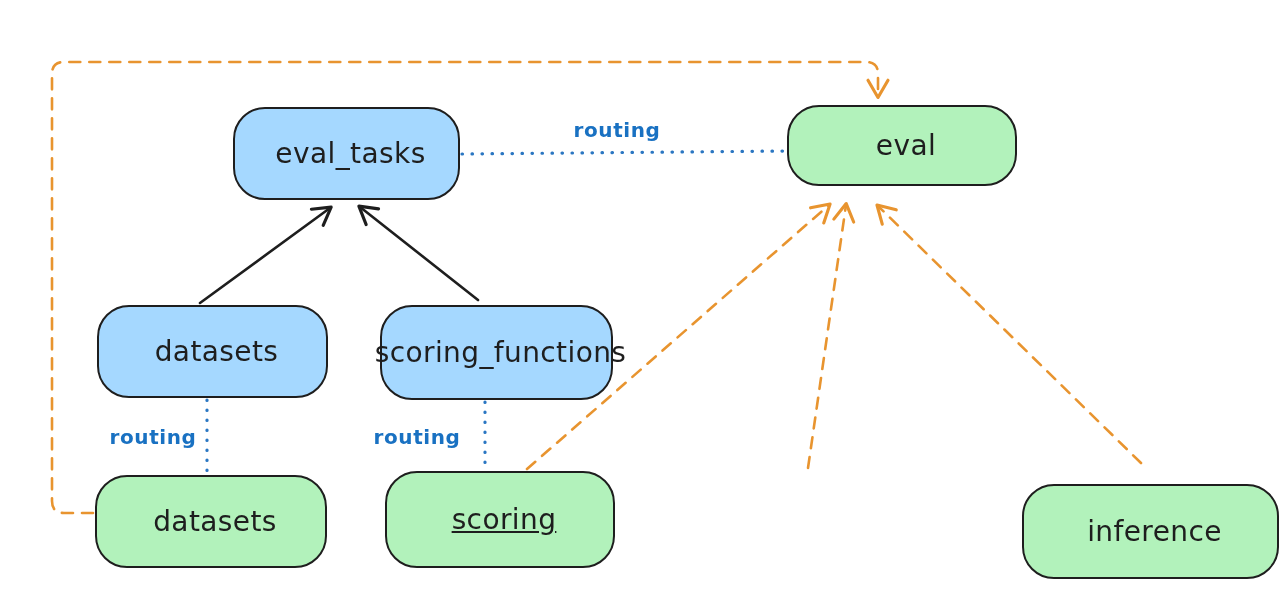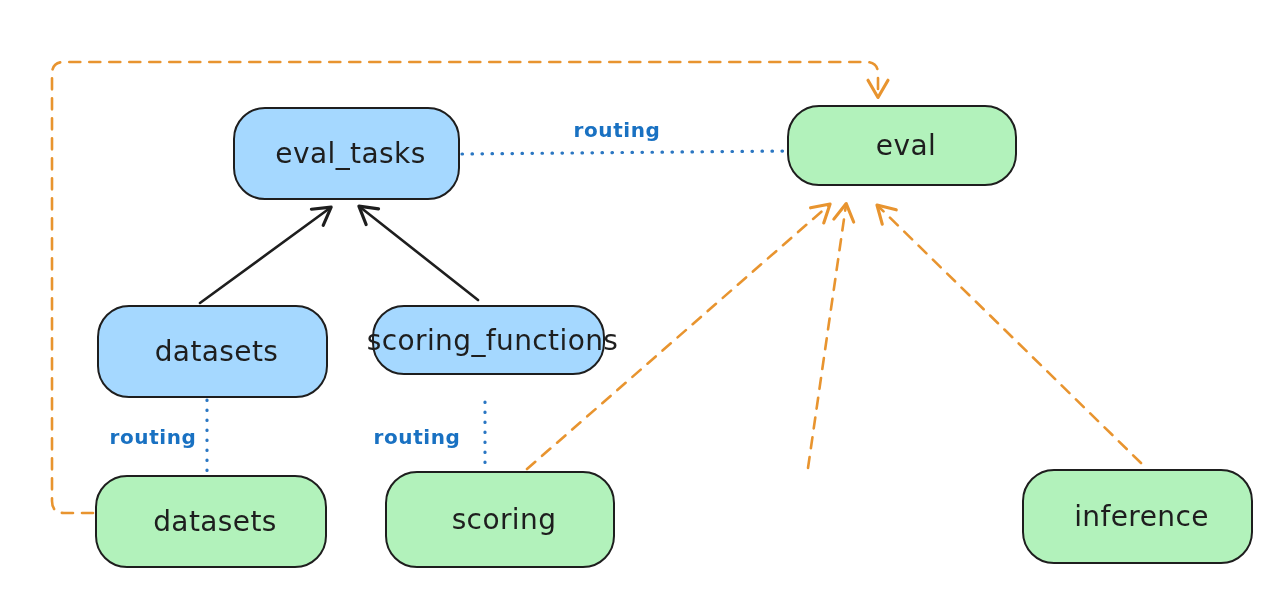--- a/index.html
+++ b/index.html
@@ -87,34 +87,34 @@
   </div>
 
   <div class="node green" style="left:787px; top:105px; width:230px; height:81px;">
     <span>eval</span>
   </div>
 
   <div class="node blue" style="left:97px; top:305px; width:231px; height:93px;">
     <span>datasets</span>
   </div>
 
-  <div class="node blue" style="left:372px; top:305px; width:233px; height:70px;border-radius:32px;">
+  <div class="node blue" style="left:380px; top:305px; width:233px; height:95px;border-radius:32px;">
     <span>scoring_functions</span>
   </div>
 
   <div class="node green" style="left:95px; top:475px; width:232px; height:93px;">
     <span>datasets</span>
   </div>
 
-  <div class="node green" style="left:385px; top:471px; width:230px; height:97px;">
+  <div class="node green" style="left:385px; top:471px; width:230px; height:97px;text-decoration:underline;">
     <span>scoring</span>
   </div>
 
 
-  <div class="node green" style="left:1022px; top:469px; width:231px; height:95px;">
+  <div class="node green" style="left:1022px; top:484px; width:257px; height:95px;">
     <span>inference</span>
   </div>
 
   <div class="edge-label" style="left:617px; top:130px;">routing</div>
 
   <div class="edge-label" style="left:153px; top:437px;">routing</div>
 
   <div class="edge-label" style="left:417px; top:437px;">routing</div>
 
 </div>

